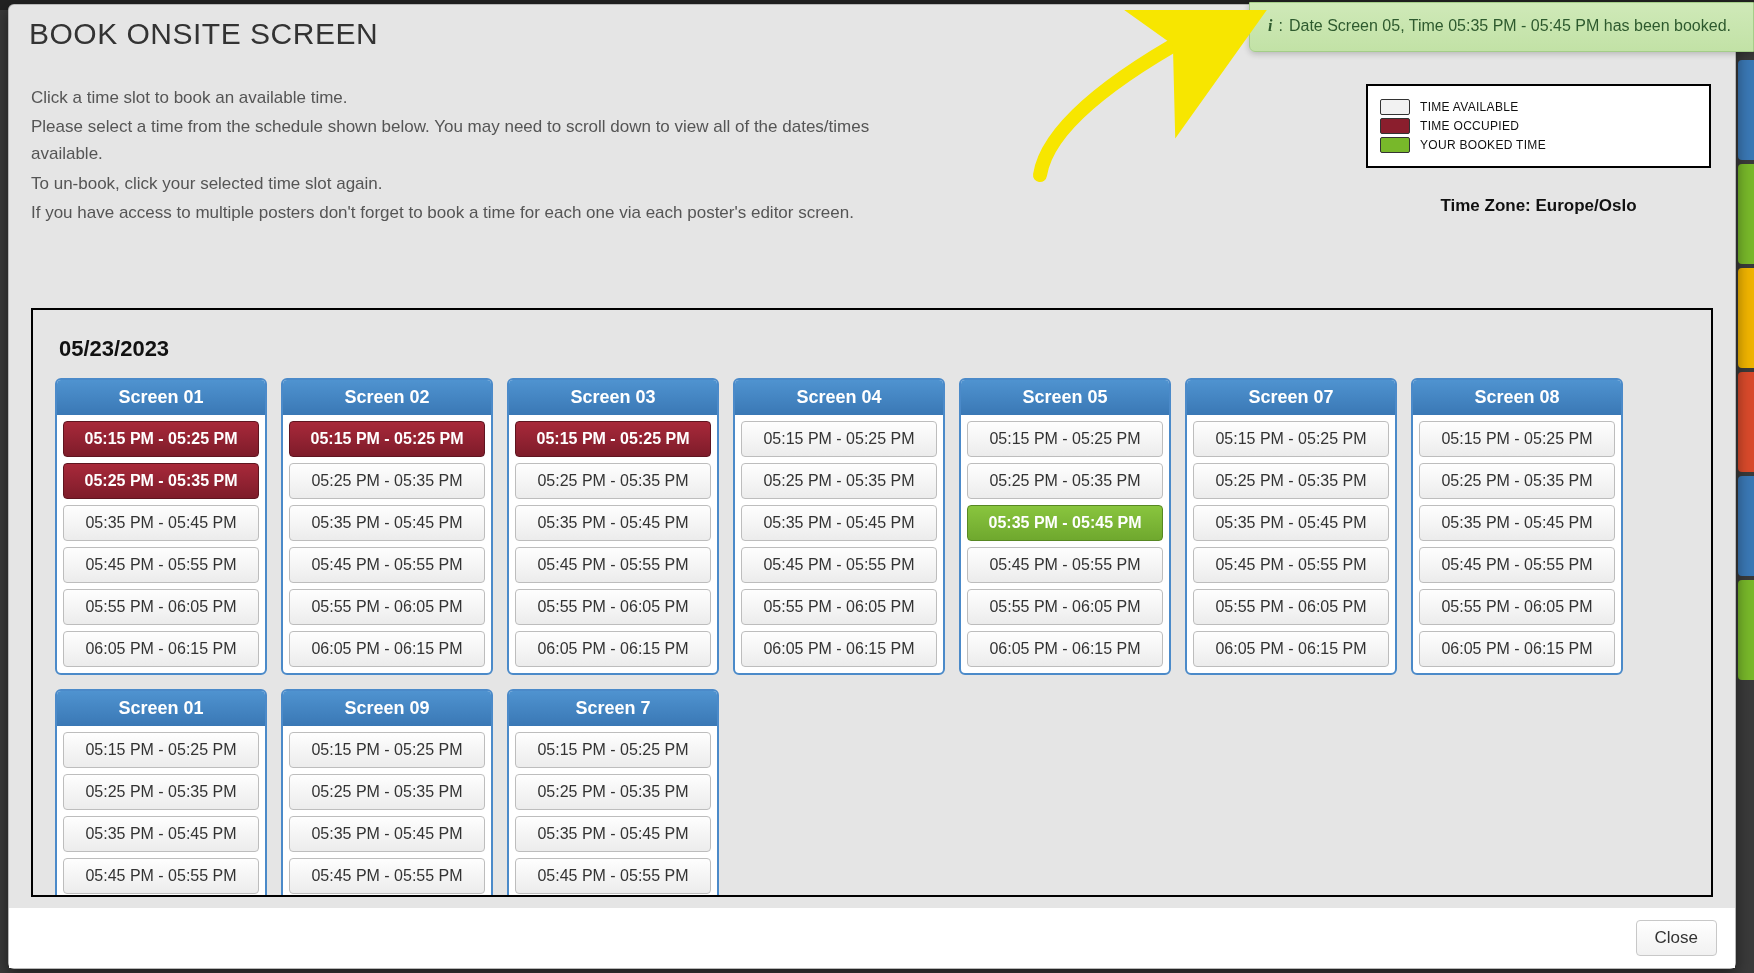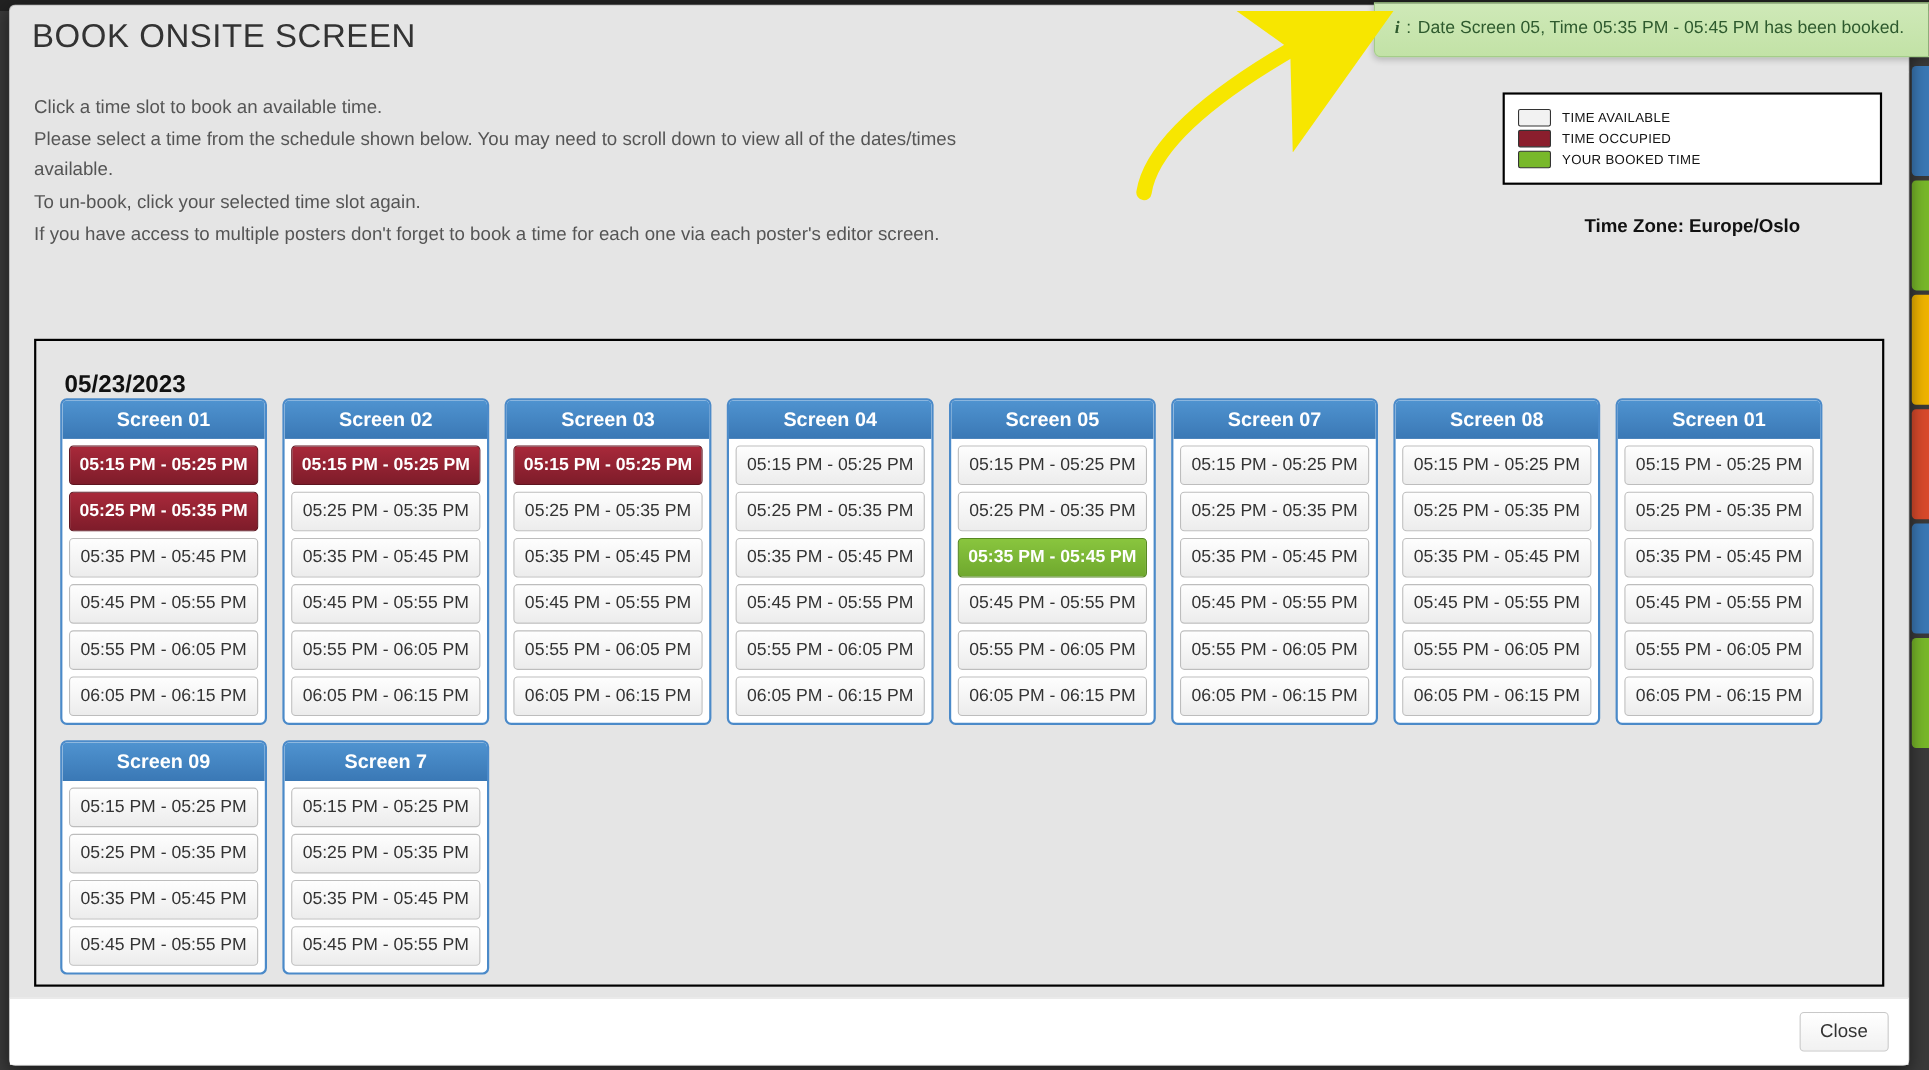--- a/index.html
+++ b/index.html
@@ -124,30 +124,31 @@
     overflow-y: scroll;
     padding: 26px 18px;
   }
   .schedule-inner::-webkit-scrollbar { width: 16px; }
   .schedule-inner::-webkit-scrollbar-track { background: #f0f0f0; }
   .schedule-inner::-webkit-scrollbar-thumb { background: #c2c2c2; border-radius: 8px; }
   .date-heading {
     font-size: 22px;
     font-weight: 700;
     color: #111;
+    margin-bottom: 16px;
     margin-left: 8px;
   }
   .screens {
     display: flex;
     flex-wrap: wrap;
     gap: 14px;
     padding: 0 4px;
   }
   .screen {
-    width: 188px;
+    width: 212px;
     border: 2px solid #4b8ac9;
     border-radius: 6px;
     overflow: hidden;
     background: #fff;
   }
   .screen-header {
     background: linear-gradient(#4f93d0, #3a78b5);
     color: #fff;
     text-align: center;
     font-size: 18px;

